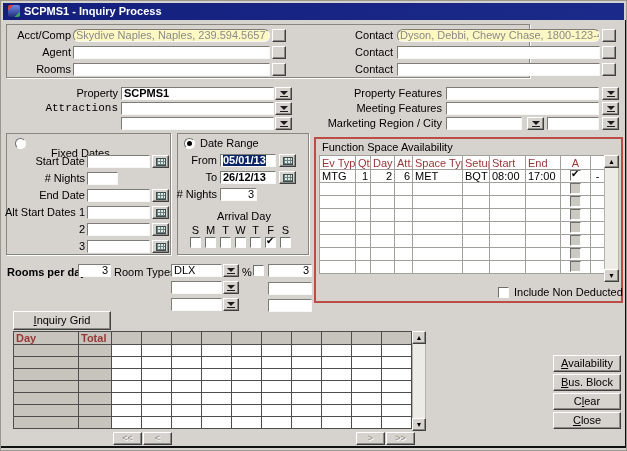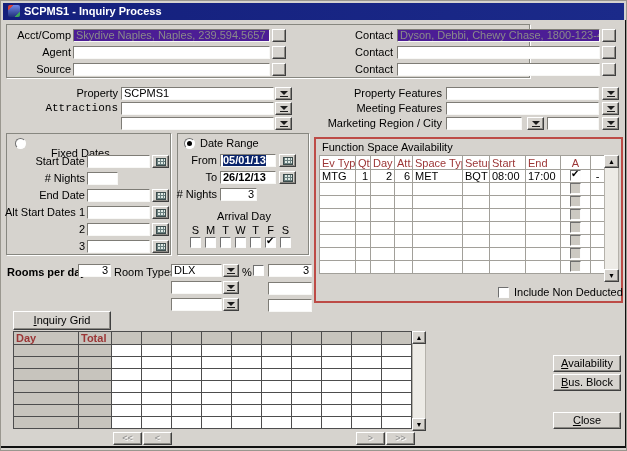--- a/index.html
+++ b/index.html
@@ -14,21 +14,21 @@
               background: linear-gradient(135deg,#d8433a 0 4px,transparent 4px),
                           linear-gradient(315deg,#3da35a 0 4px,transparent 4px),
                           linear-gradient(#6f87e8,#20307a); }
   .lbl { position:absolute; font-size:11px; line-height:13px; color:#000; white-space:nowrap; }
   .r { text-align:right; }
   .b { font-weight:bold; }
   .etched { position:absolute; border:1px solid #878780; box-shadow:1px 1px 0 #ffffff, inset 1px 1px 0 #ffffff00; }
   .tf { position:absolute; height:13px; background:#fff; font-size:11px; line-height:11px; padding:0 2px;
         border:1px solid #7e7c76; border-bottom-color:#f8f8f6; border-right-color:#f8f8f6;
         white-space:nowrap; overflow:hidden; }
-  .tf.ro { background:#4c1d95; color:#8a8a8a; }
+  .tf.ro { background:#fef9c3; color:#8a8a8a;border-radius:6px; }
   .tf.num { text-align:right; }
   .btnface { background:#d6d3ce; border:1px solid; border-color:#ffffff #3f3f3f #3f3f3f #ffffff;
              box-shadow: inset -1px -1px 0 #8b8984; }
   .sqbtn { position:absolute; width:17px; height:13px; text-align:center; cursor:default; }
   .dots { font-size:9px; line-height:6px; color:#8c8c8c; letter-spacing:1px; display:block; }
   .lov-tri { display:block; margin:3px auto 0; width:0; height:0;
              border-left:4px solid transparent; border-right:4px solid transparent; border-top:4px solid #1c1c1c; }
   .lov-bar { display:block; margin:1px auto 0; width:8px; height:1px; background:#1c1c1c; }
   .cal-g { display:block; margin:2px auto 0; width:10px; height:8px; border:1px solid #3c4c4c; background-color:#dfe9e4;
            background-image: repeating-linear-gradient(90deg,#6a7f7f 0 1px,transparent 1px 3px),
@@ -78,21 +78,21 @@
     <div class="sqbtn btnface" style="left:265px; top:4px; width:14px;">
         <span class="dots" style="margin-top:5px;">...</span>
       </div>
 
     <div class="lbl r" style="left:2px; top:21px; width:62px;">Agent</div>
     <div class="tf" style="left:66px; top:21px; width:197px;"></div>
     <div class="sqbtn btnface" style="left:265px; top:21px; width:14px;">
         <span class="dots" style="margin-top:5px;">...</span>
       </div>
 
-    <div class="lbl r" style="left:2px; top:38px; width:62px;">Source</div>
+    <div class="lbl r" style="left:2px; top:38px; width:62px;">Rooms</div>
     <div class="tf" style="left:66px; top:38px; width:197px;"></div>
     <div class="sqbtn btnface" style="left:265px; top:38px; width:14px;">
         <span class="dots" style="margin-top:5px;">...</span>
       </div>
 
     <div class="lbl r" style="left:320px; top:4px; width:66px;">Contact</div>
     <div class="tf ro" style="left:390px; top:4px; width:203px;">Dyson, Debbi, Chewy Chase, 1800-123-4567</div>
     <div class="sqbtn btnface" style="left:595px; top:4px; width:14px;">
         <span class="dots" style="margin-top:5px;">...</span>
       </div>
@@ -104,21 +104,21 @@
       </div>
 
     <div class="lbl r" style="left:320px; top:38px; width:66px;">Contact</div>
     <div class="tf" style="left:390px; top:38px; width:203px;"></div>
     <div class="sqbtn btnface" style="left:595px; top:38px; width:14px;">
         <span class="dots" style="margin-top:5px;">...</span>
       </div>
   </div>
 
   <div class="lbl r" style="left:20px; top:86px; width:97px;">Property</div>
-  <div class="tf" style="left:120px; top:86px; width:153px;">SCPMS1</div>
+  <div class="tf" style="left:120px; top:86px; width:153px;font-weight:bold;">SCPMS1</div>
   <div class="sqbtn btnface" style="left:274px; top:86px;">
       <span class="lov-tri"></span>
       <span class="lov-bar"></span>
     </div>
 
   <div class="lbl r" style="left:20px; top:101px; width:97px;font-family:Liberation Mono, monospace;">Attractions</div>
   <div class="tf" style="left:120px; top:101px; width:153px;"></div>
   <div class="sqbtn btnface" style="left:274px; top:101px;">
       <span class="lov-tri"></span>
       <span class="lov-bar"></span>
@@ -545,19 +545,22 @@
   <div class="pbtn small dis btnface" style="left:385px; top:431px; width:29px; height:13px;">
       <span class="in" style="line-height:11px;">&gt;&gt;</span>
     </div>
 
   <div class="pbtn btnface" style="left:552px; top:354px; width:68px; height:17px;">
     <span class="in"><span></span><span class="mn">A</span><span>vailability</span></span>
   </div>
   <div class="pbtn btnface" style="left:552px; top:373px; width:68px; height:17px;">
     <span class="in"><span></span><span class="mn">B</span><span>us. Block</span></span>
   </div>
+  <div class="pbtn btnface" style="left:552px; top:392px; width:68px; height:17px;">
+    <span class="in"><span>C</span><span class="mn">l</span><span>ear</span></span>
+  </div>
   <div class="pbtn btnface" style="left:552px; top:411px; width:68px; height:17px;">
     <span class="in"><span></span><span class="mn">C</span><span>lose</span></span>
   </div>
 
   <div class="dark-line" style="left:0; top:445px; width:627px; height:2px;"></div>
   <div class="dark-line" style="left:624px; top:19px; width:2px; height:428px;"></div>
 </div>
 
 </body></html>

